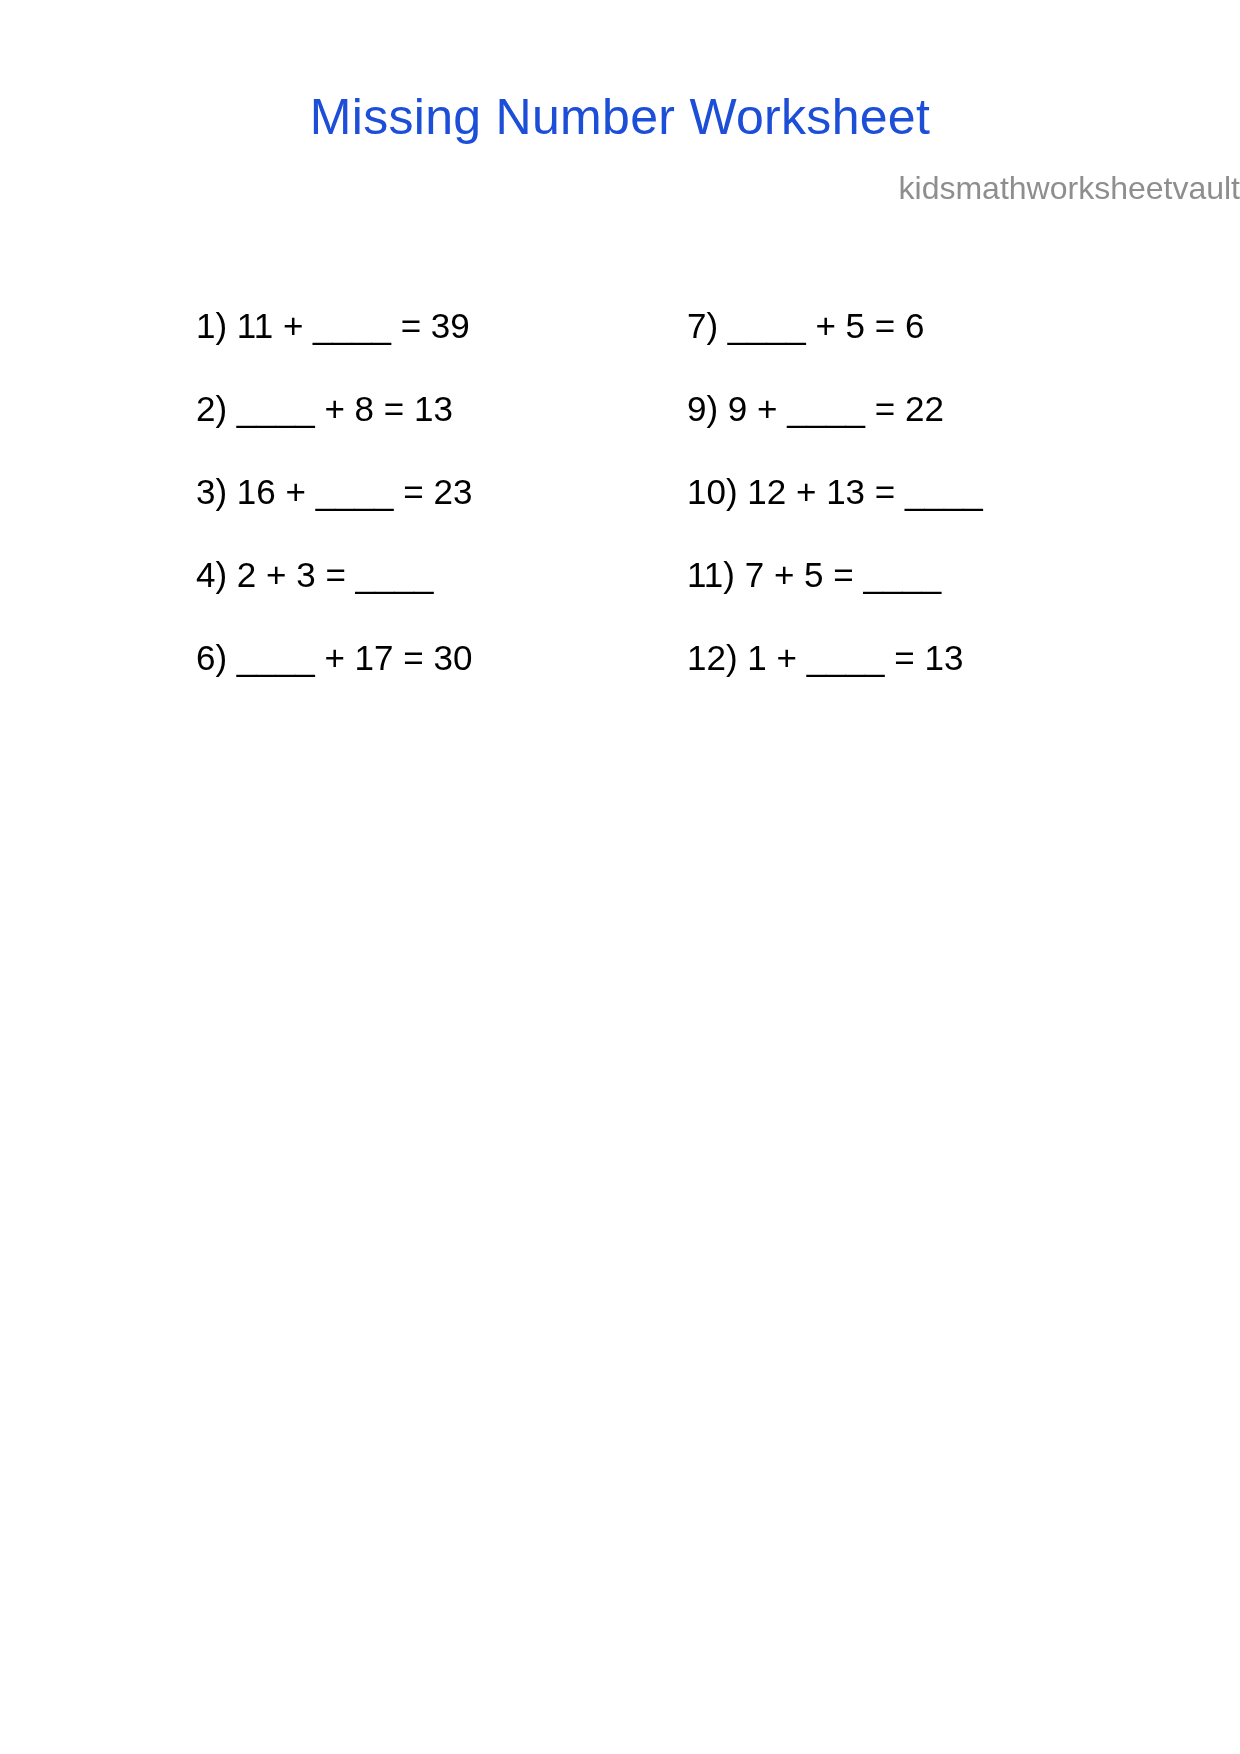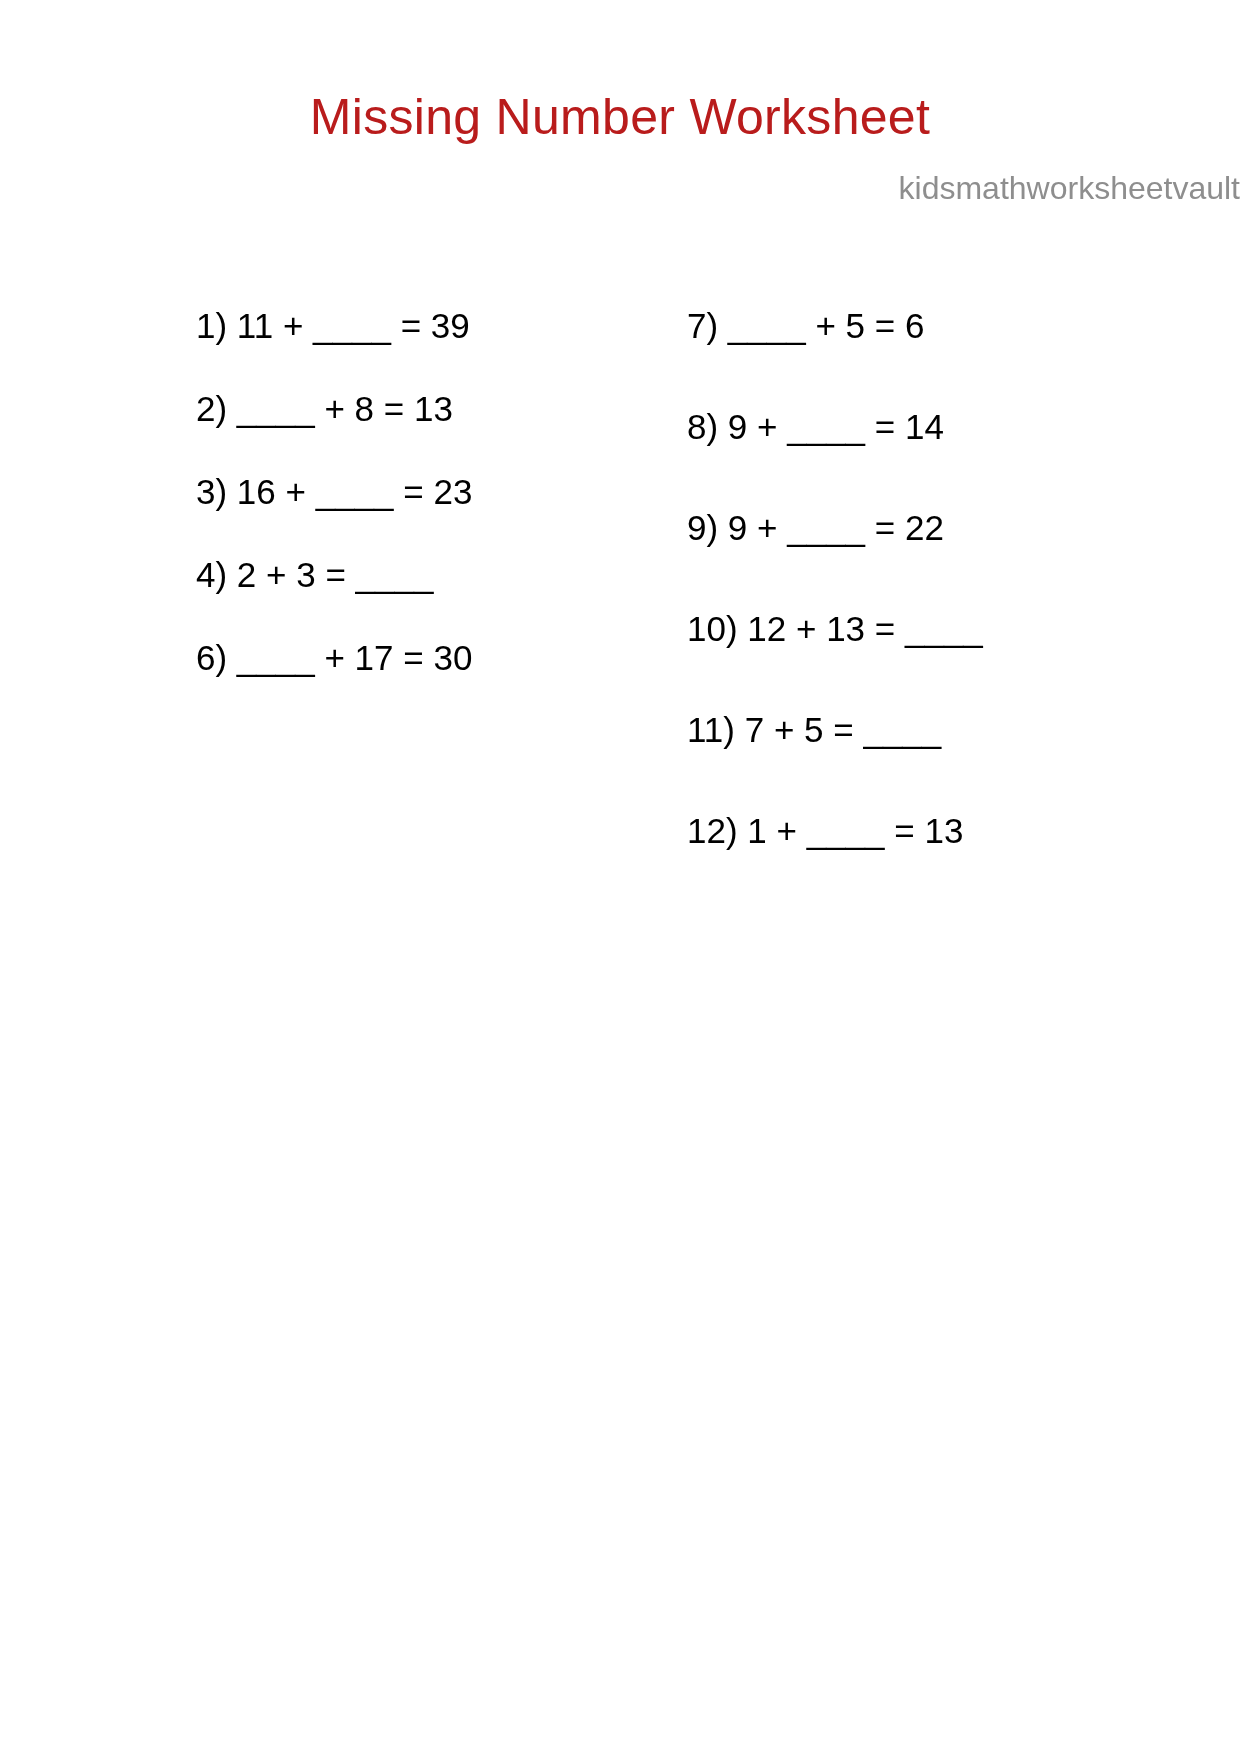--- a/index.html
+++ b/index.html
@@ -19,21 +19,21 @@
     width: 1240px;
     height: 1754px;
     box-sizing: border-box;
     position: relative;
   }
   .title {
     text-align: center;
     font-size: 50px;
     font-weight: 400;
     letter-spacing: 0.3px;
-    color: #b91c1c;
+    color: #1d4ed8;
     margin: 0;
     padding-top: 90px;
     line-height: 1.1;
   }
   .subtitle {
     text-align: right;
     font-size: 32px;
     font-weight: 400;
     color: #8e8e8e;
     margin: 0;
@@ -50,21 +50,20 @@
   .col {
     display: flex;
     flex-direction: column;
   }
   .col-left {
     width: 300px;
   }
   .col-right {
     width: 420px;
     margin-left: 191px;
-    gap: 18px;
   }
   .problem {
     font-size: 35px;
     line-height: 1.0;
     height: 83px;
     white-space: nowrap;
     color: #000000;
     display: flex;
     align-items: center;
   }
@@ -82,21 +81,20 @@
     <div class="col col-left">
       <div class="problem">1) 11 + ____ = 39</div>
       <div class="problem">2) ____ + 8 = 13</div>
       <div class="problem">3) 16 + ____ = 23</div>
       <div class="problem">4) 2 + 3 = ____</div>
       <div class="problem">6) ____ + 17 = 30</div>
     </div>
 
     <div class="col col-right">
       <div class="problem">7) ____ + 5 = 6</div>
-      <div class="problem">8) 9 + ____ = 14</div>
       <div class="problem">9) 9 + ____ = 22</div>
       <div class="problem">10) 12 + 13 = ____</div>
       <div class="problem">11) 7 + 5 = ____</div>
       <div class="problem">12) 1 + ____ = 13</div>
     </div>
 
   </div>
 </div>
 
 </body></html>

